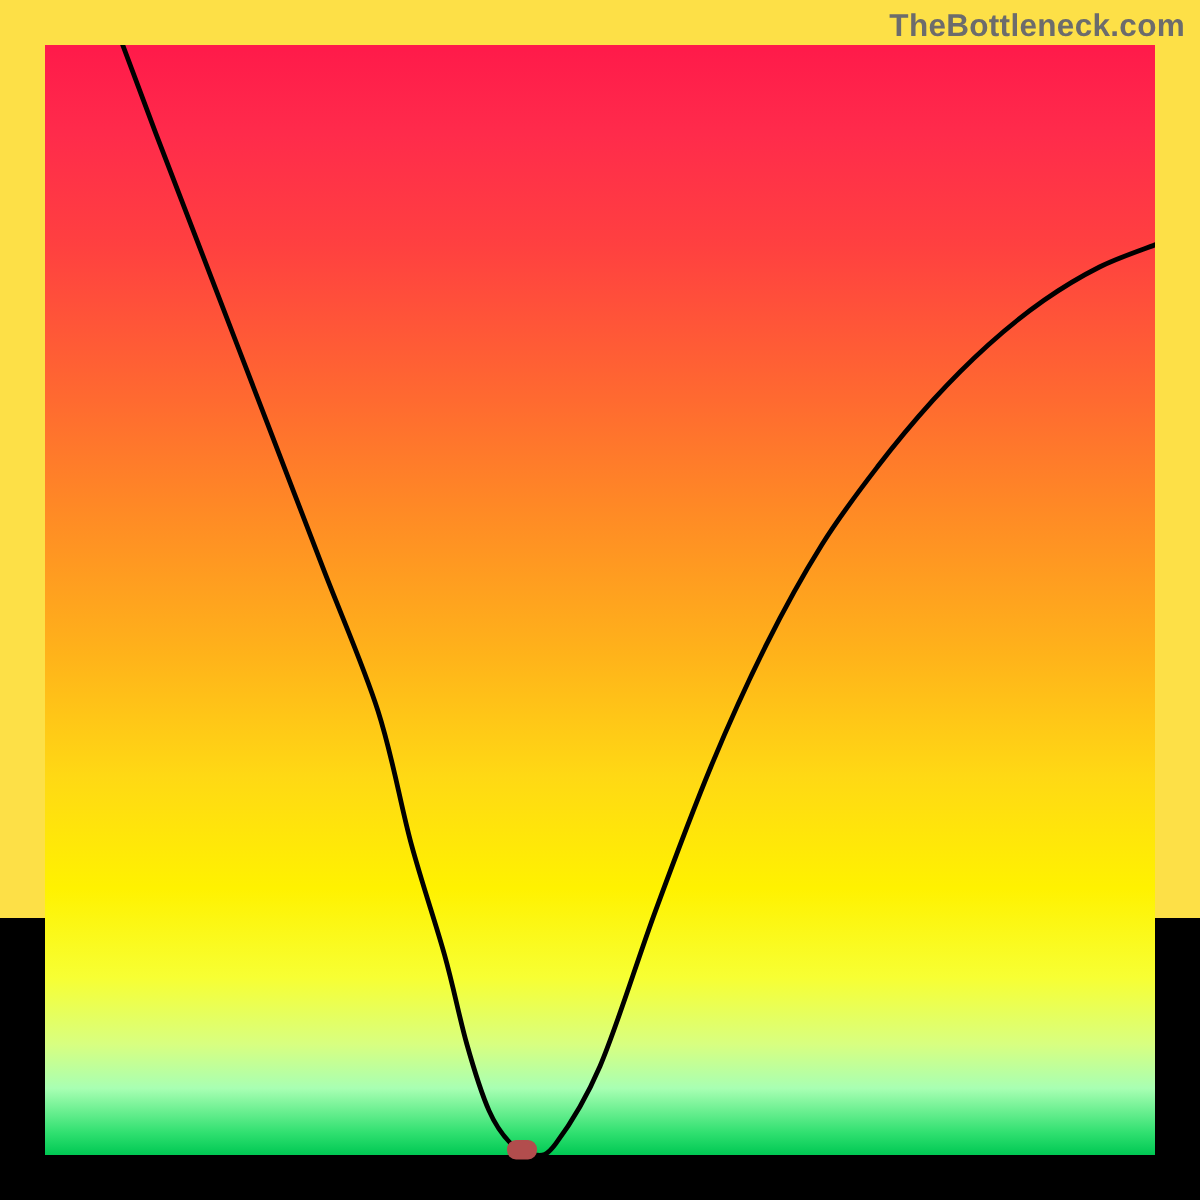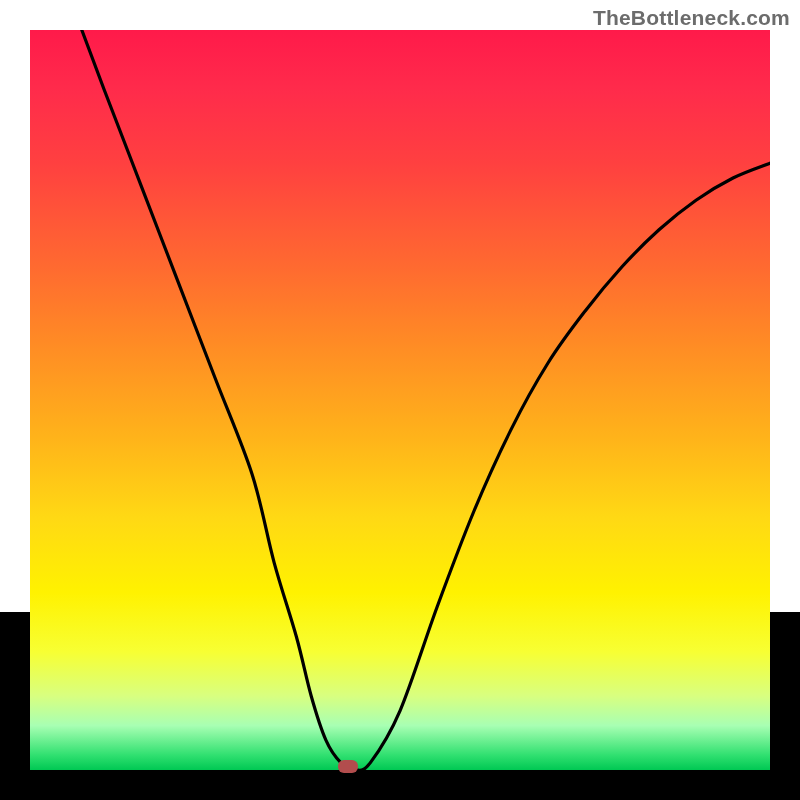--- a/index.html
+++ b/index.html
@@ -1,21 +1,21 @@
 <!DOCTYPE html>
 <html><head>
 <meta charset="utf-8">
 <style>
   * { margin: 0; padding: 0; box-sizing: border-box; }
   html, body { width: 800px; height: 800px; overflow: hidden; background: #000; }
   .chart-container {
     position: relative;
     width: 800px;
     height: 612px;
-    background: #ffffff;
+    background: #fde047;
   }
   .plot-area {
     position: absolute;
     left: 30px;
     top: 30px;
     width: 740px;
     height: 740px;
     background: linear-gradient(to bottom,
       #ff1a4a 0%,
       #ff2b4b 8%,

